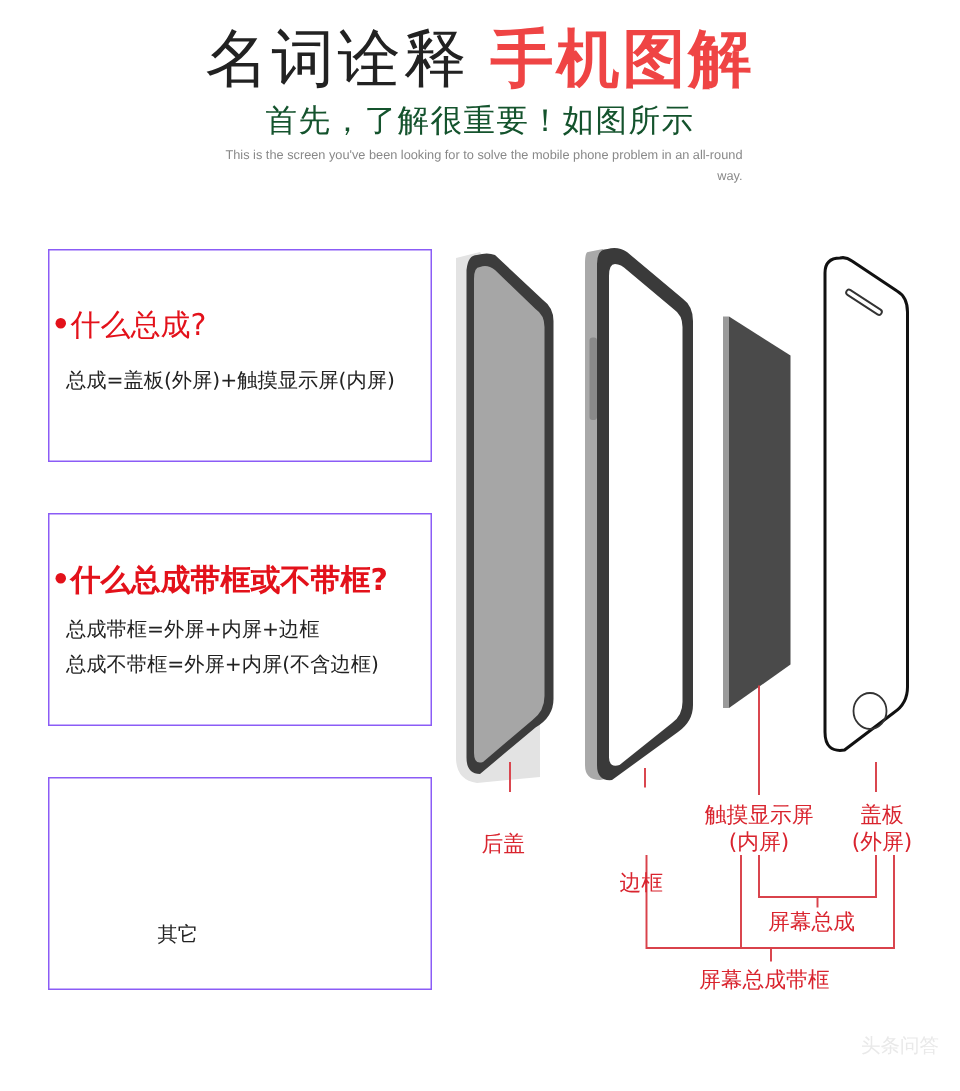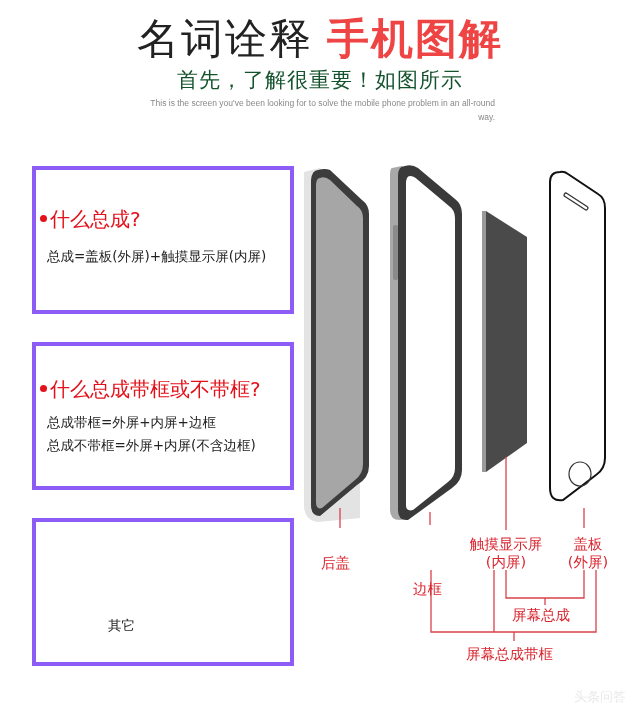--- a/index.html
+++ b/index.html
@@ -7,21 +7,21 @@
          font-family: "DejaVu Sans", "Liberation Sans", sans-serif; color: #222; }
   .title-row { position: absolute; top: 12px; left: 0; width: 640px; text-align: center;
                font-size: 42px; line-height: 54px; letter-spacing: 2px; }
   .title-plain { color: #222; font-weight: normal; }
   .title-red { color: #ef4444; font-weight: bold; margin-left: 14px; text-align: right; }
   .subtitle { position: absolute; top: 66px; left: 0; width: 640px; text-align: center;
               font-size: 21px; color: #14532d; letter-spacing: 1px; }
   .eng { position: absolute; top: 96px; left: 145px; width: 350px; text-align: right;
          font-size: 8.5px; color: #888; line-height: 14px; font-family: "Liberation Sans", sans-serif; }
 
-  .box { position: absolute; left: 32px; width: 254px; border: 4px solid #8b5cf6; background: #fff; }
+  .box { position: absolute; left: 32px; width: 254px; border: 1px solid #8b5cf6; background: #fff; }
   .box-1 { top: 166px; height: 140px; }
   .box-2 { top: 342px; height: 140px; }
   .box-3 { top: 518px; height: 140px; }
   .box .q { position: absolute; left: 4px; font-size: 20px; color: #e3111a; white-space: nowrap; }
   .box .q .dot { display: inline-block; width: 7px; height: 7px; border-radius: 50%;
                  background: #e3111a; vertical-align: middle; margin-right: 3px; margin-top: -4px; }
   .box .line { position: absolute; left: 11px; font-size: 13.5px; color: #222; white-space: nowrap; }
   .lbl { position: absolute; font-size: 14.5px; color: #d9242e; white-space: nowrap; text-align: center; line-height: 18px; }
 
   .watermark { position: absolute; right: 14px; top: 688px; font-size: 13px; color: #e9e9e9; }
@@ -34,21 +34,21 @@
 </div>
 <div class="subtitle">首先，了解很重要！如图所示</div>
 <div class="eng">This is the screen you've been looking for to solve the mobile phone problem in an all-round way.</div>
 
 <div class="box box-1">
   <div class="q" style="top:36px;"><span class="dot"></span><span>什么总成?</span></div>
   <div class="line" style="top:78px;">总成=盖板(外屏)+触摸显示屏(内屏)</div>
 </div>
 
 <div class="box box-2">
-  <div class="q" style="top:30px;"><span class="dot"></span><span>什么总成带框或不带框?</span></div>
+  <div class="q" style="top:30px;font-weight:bold;"><span class="dot"></span><span>什么总成带框或不带框?</span></div>
   <div class="line" style="top:68px;">总成带框=外屏+内屏+边框</div>
   <div class="line" style="top:91px;">总成不带框=外屏+内屏(不含边框)</div>
 </div>
 
 <div class="box box-3">
   <div class="line" style="top:95px; left:72px;">其它</div>
 </div>
 
 <svg style="position:absolute; left:0; top:0;" width="640" height="727">
 

